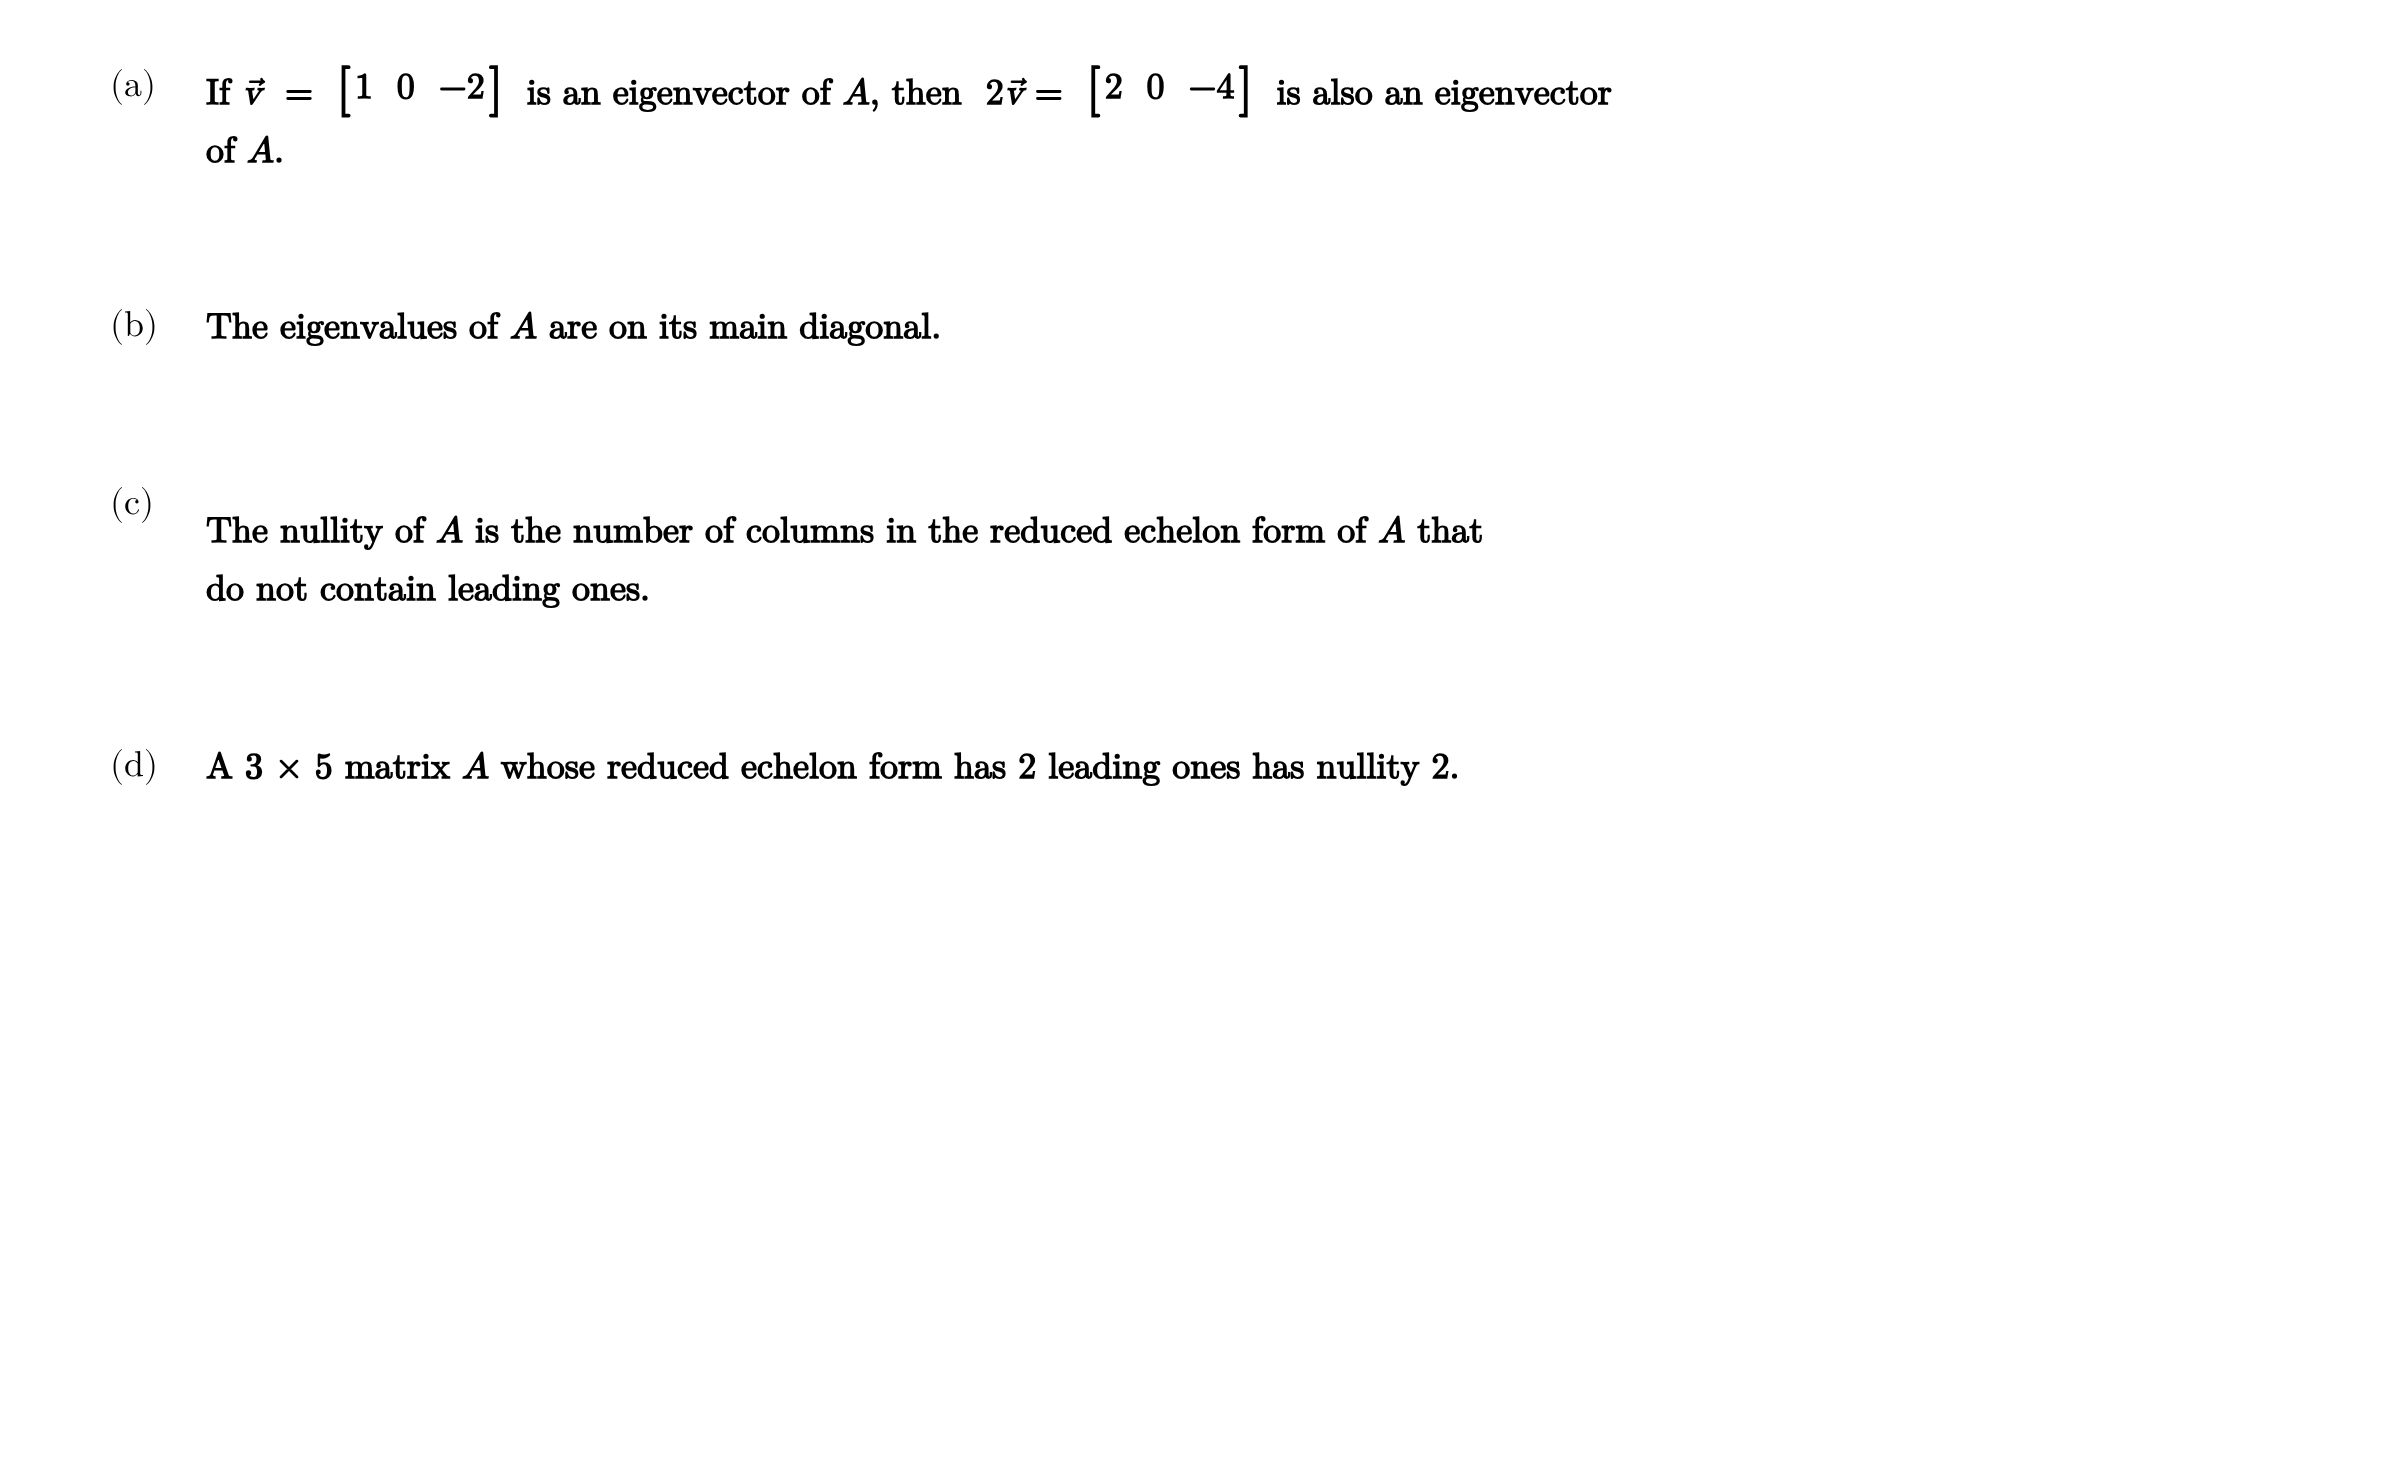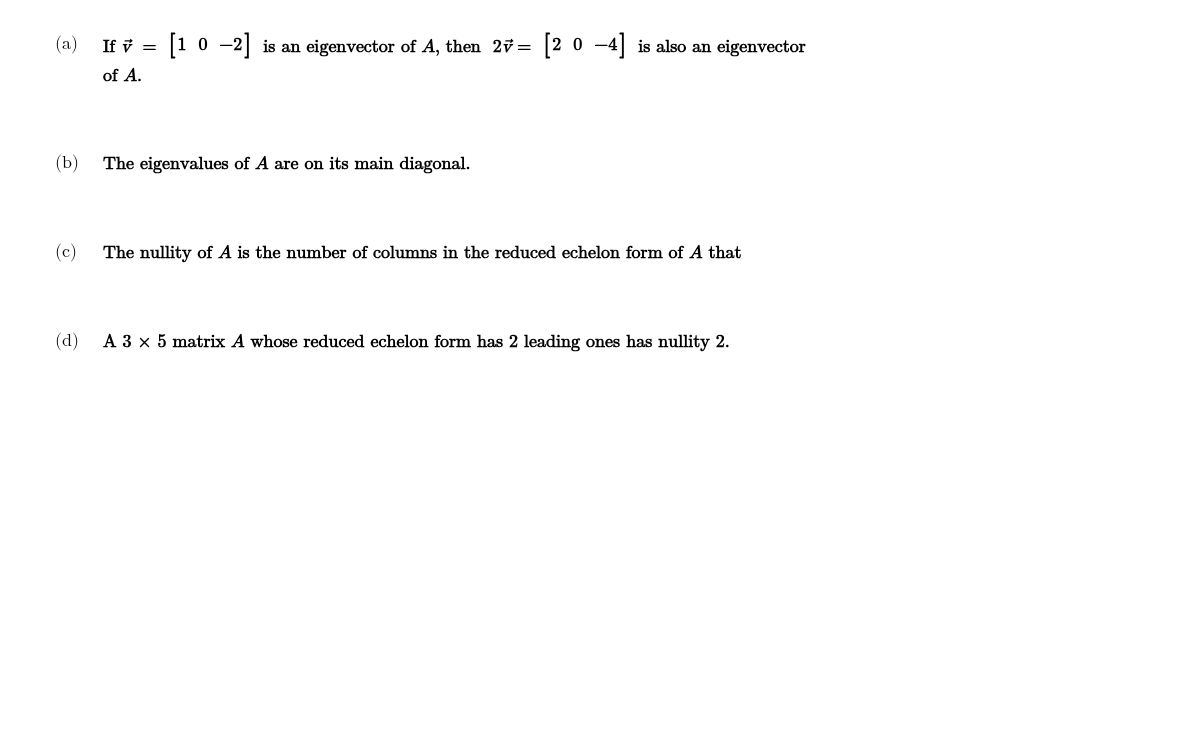--- a/index.html
+++ b/index.html
@@ -78,20 +78,21 @@
       align-items: center;
       font-style: normal;
     }
 
     .text-block {
       line-height: 1.6;
     }
 
     .two-line {
       line-height: 1.6;
+      margin-top: 13px;
     }
 
   </style>
 </head>
 <body>
 
 <div class="page-content">
 
   <div class="problem-block">
     <div class="problem-item">
@@ -137,20 +138,21 @@
 
   <div class="problem-block">
     <div class="problem-item">
       <div class="problem-label">(c)</div>
       <div class="problem-body">
         <div class="text-block two-line">
           <span>
             The nullity of <span class="math-inline"><i>A</i></span> is the number of columns in the reduced echelon form of <span class="math-inline"><i>A</i></span> that
           </span>
           <br>
+          <span>do not contain leading ones.</span>
         </div>
       </div>
     </div>
   </div>
 
   <div class="problem-block">
     <div class="problem-item">
       <div class="problem-label">(d)</div>
       <div class="problem-body">
         <div class="text-block">

